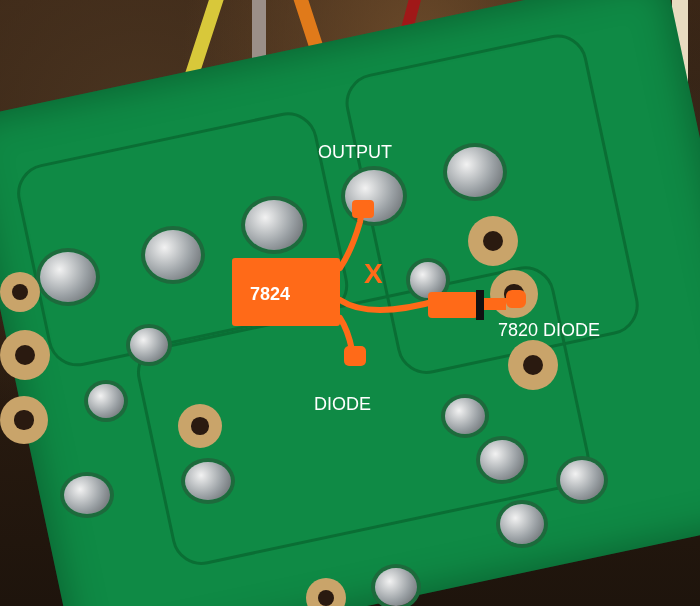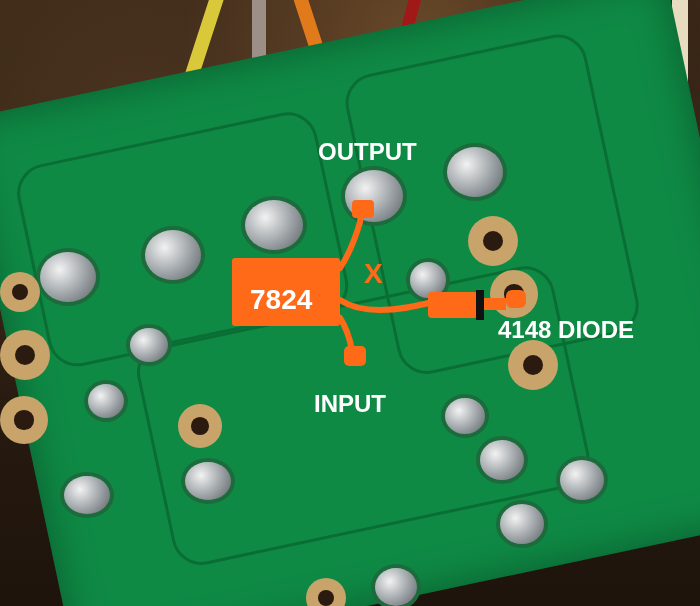--- a/index.html
+++ b/index.html
@@ -11,23 +11,23 @@
       radial-gradient(ellipse at 85% 40%, #3a2a1c 0%, transparent 50%),
       linear-gradient(180deg,#3a2616,#1e140c);}
   .wire{position:absolute;border-radius:8px;}
   .board{position:absolute;left:-40px;top:120px;width:720px;height:560px;background:#0f8a45;
     transform:rotate(-12deg);transform-origin:0 0;border-radius:14px;
     box-shadow:inset 0 0 40px rgba(0,0,0,.35);}
   .trace{position:absolute;border:3px solid #0a6e34;border-radius:30px;}
   .pad{position:absolute;border-radius:50%;background:radial-gradient(circle at 35% 35%,#f2f2f2,#9aa0a4 55%,#5b5f62);box-shadow:0 0 0 4px #1d6a3c;}
   .hole{position:absolute;border-radius:50%;background:#c9a46a;}
   .hole::after{content:"";position:absolute;left:30%;top:30%;width:40%;height:40%;border-radius:50%;background:#2a1a10;}
-  .label{position:absolute;color:#fff;font-weight:bold;font-size:24px;line-height:24px;white-space:nowrap;}
+  .label{position:absolute;color:#fff;font-weight:normal;font-size:18px;line-height:24px;white-space:nowrap;}
   .reg{position:absolute;left:232px;top:258px;width:108px;height:68px;background:#ff6a18;border-radius:3px;}
-  .reg-text{position:absolute;left:250px;top:284px;color:#fff;font-weight:bold;font-size:28px;}
+  .reg-text{position:absolute;left:250px;top:284px;color:#fff;font-weight:bold;font-size:18px;}
   .x{position:absolute;left:364px;top:258px;color:#ff6a18;font-weight:bold;font-size:28px;}
 </style>
 </head>
 <body>
 
 <div class="scene">
   <div class="wire" style="left:180px;top:-20px;width:14px;height:220px;background:#d8c83a;transform:rotate(18deg);"></div>
   <div class="wire" style="left:252px;top:-10px;width:14px;height:190px;background:#9b8f88;"></div>
   <div class="wire" style="left:320px;top:-20px;width:14px;height:200px;background:#e07a1a;transform:rotate(-18deg);"></div>
   <div class="wire" style="left:390px;top:-20px;width:12px;height:180px;background:#a01818;transform:rotate(15deg);"></div>
@@ -76,15 +76,15 @@
     <rect x="476" y="290" width="8" height="30" fill="#111"></rect>
     <rect x="484" y="298" width="22" height="12" fill="#ff6a18"></rect>
     <rect x="506" y="290" width="20" height="18" rx="6" fill="#ff6a18"></rect>
   </svg>
 
   <div class="reg"></div>
   <div class="reg-text">7824</div>
   <div class="x">X</div>
 
   <div class="label" style="left:318px;top:140px;">OUTPUT</div>
-  <div class="label" style="left:314px;top:392px;">INPUT</div>
-  <div class="label" style="left:498px;top:318px;">4148 DIODE</div>
+  <div class="label" style="left:314px;top:392px;">DIODE</div>
+  <div class="label" style="left:498px;top:318px;">7820 DIODE</div>
 </div>
 
 </body></html>

